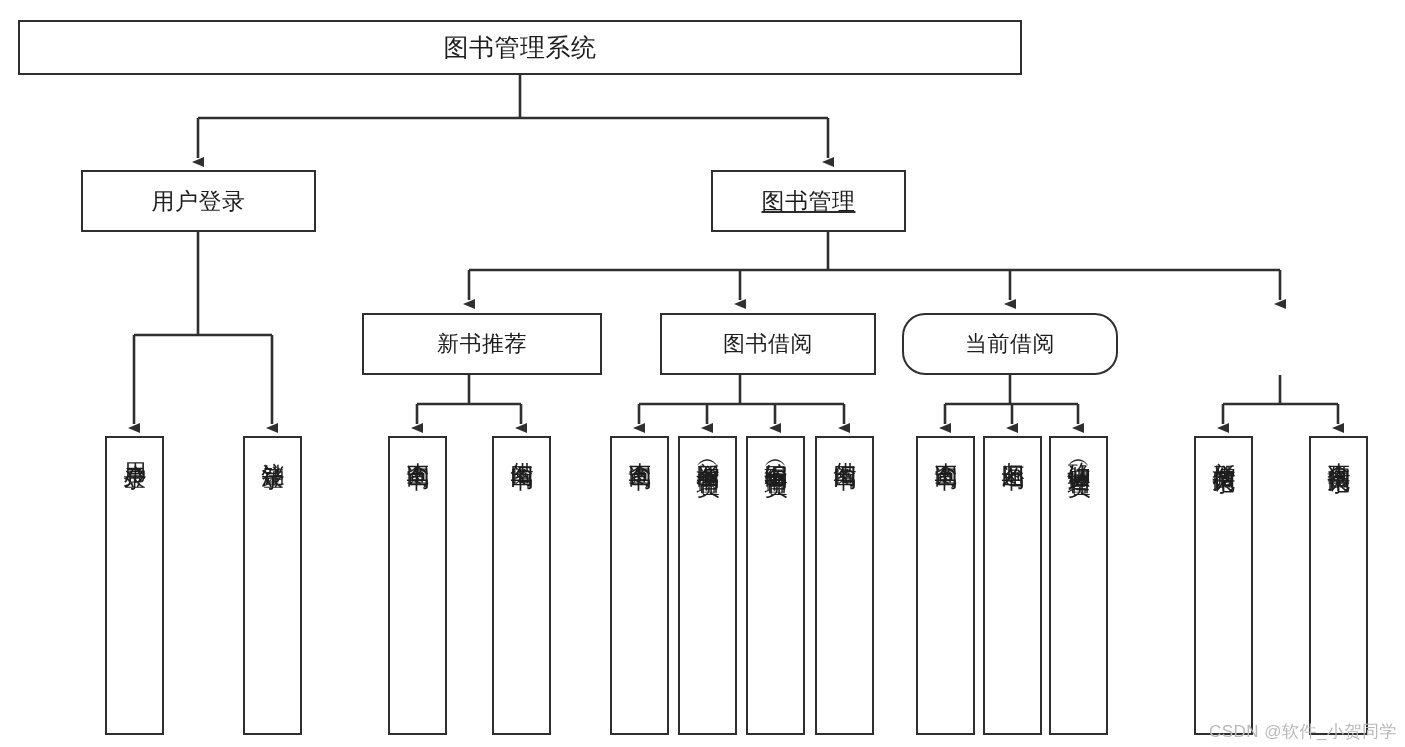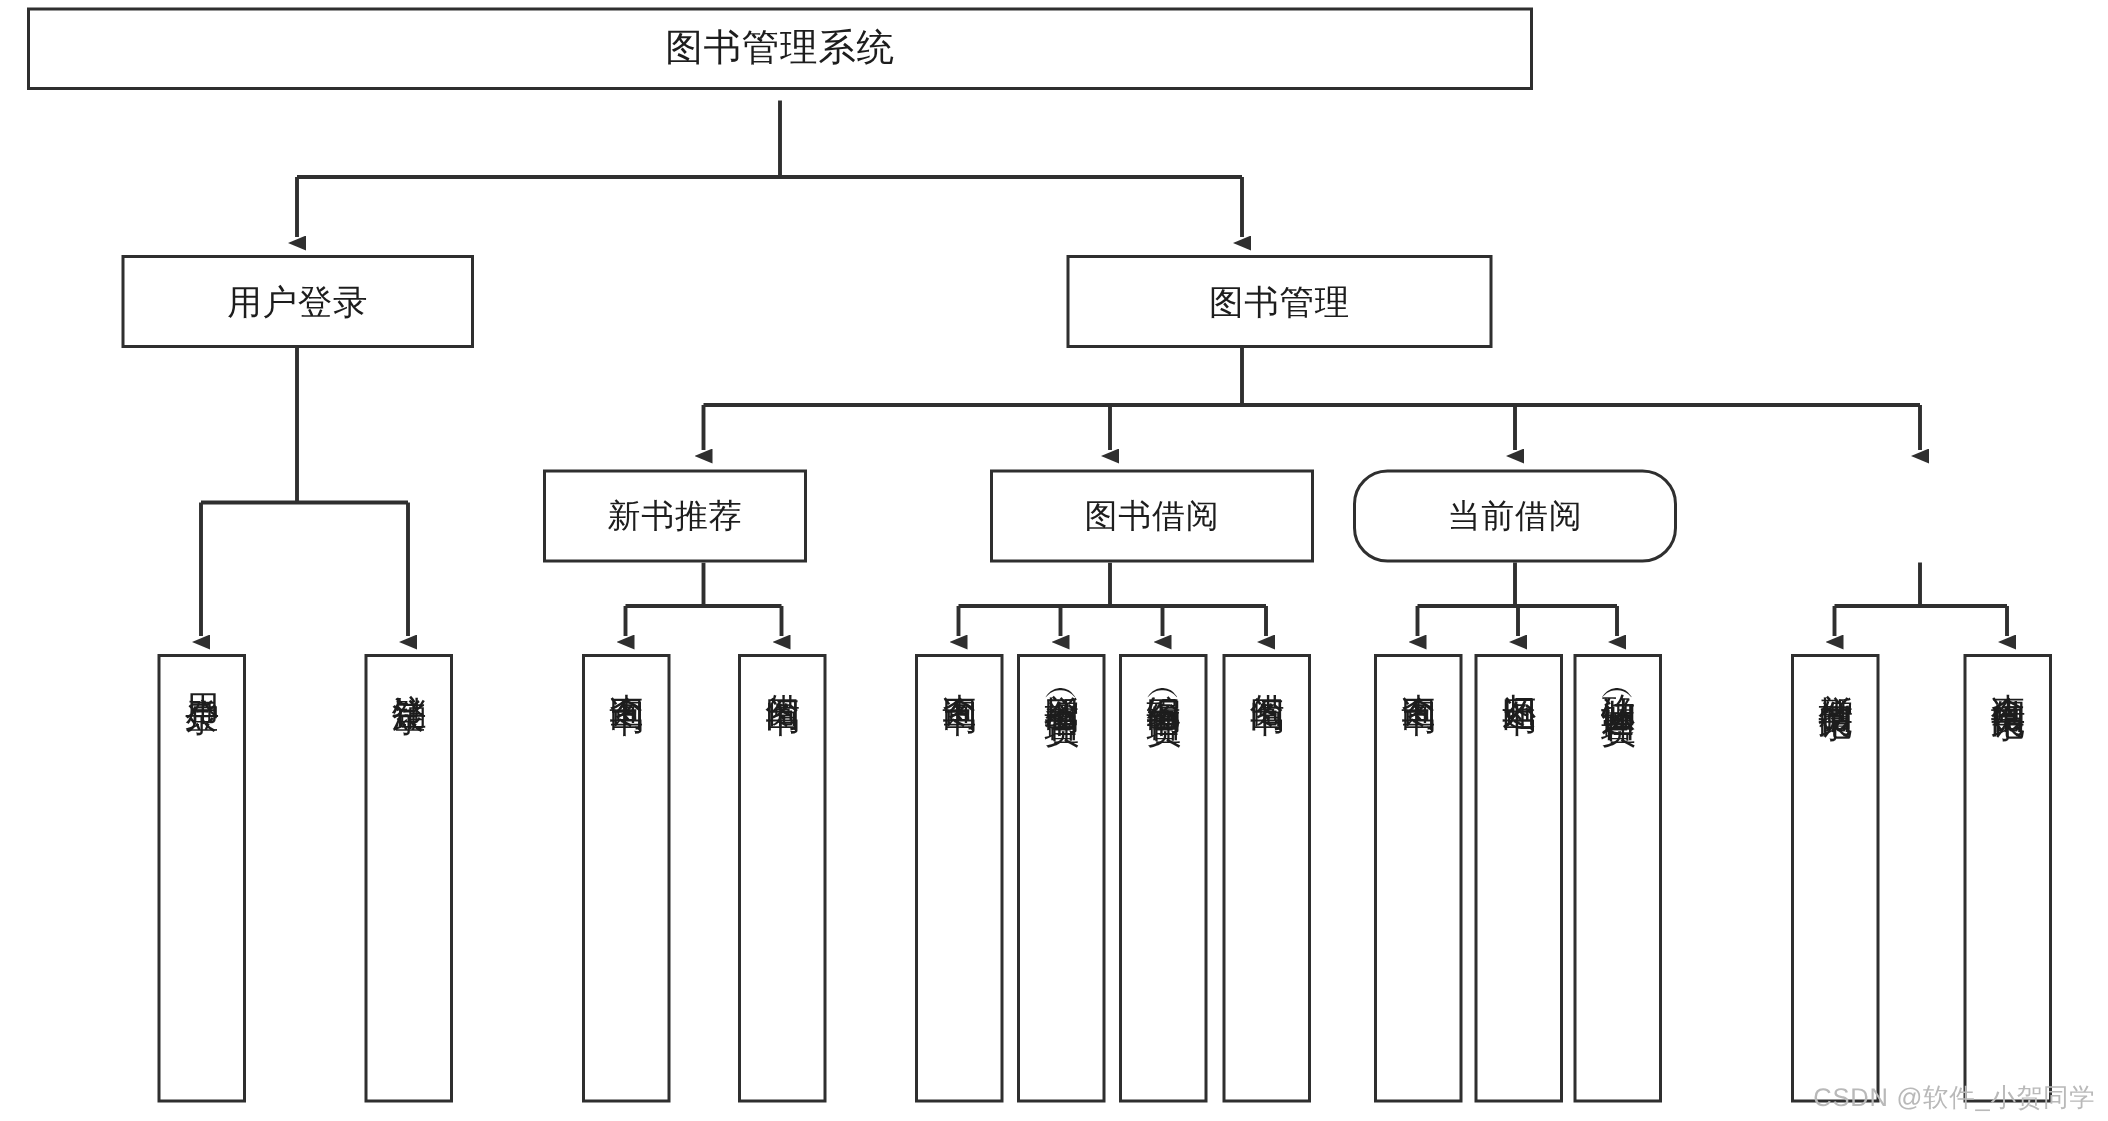--- a/index.html
+++ b/index.html
@@ -103,32 +103,32 @@
       <path d="M1012,404 L1012,424" marker-end="url(#arrow)"></path>
       <path d="M1078,404 L1078,424" marker-end="url(#arrow)"></path>
 
       <path d="M1280,375 L1280,404"></path>
       <path d="M1223,404 L1338,404"></path>
       <path d="M1223,404 L1223,424" marker-end="url(#arrow)"></path>
       <path d="M1338,404 L1338,424" marker-end="url(#arrow)"></path>
     </g>
   </svg>
 
-  <div class="node root" style="left:18px;top:5px;width:1004px;height:55px;">
+  <div class="node root" style="left:18px;top:20px;width:1004px;height:55px;">
     <span class="label">图书管理系统</span>
   </div>
 
   <div class="node lvl1" style="left:81px;top:170px;width:235px;height:62px;">
     <span class="label">用户登录</span>
   </div>
-  <div class="node lvl1" style="left:711px;top:170px;width:284px;height:62px;">
+  <div class="node lvl1" style="left:711px;top:170px;width:195px;height:62px;text-decoration:underline;">
     <span class="label">图书管理</span>
   </div>
 
-  <div class="node lvl2" style="left:362px;top:313px;width:176px;height:62px;justify-content:center;">
+  <div class="node lvl2" style="left:362px;top:313px;width:240px;height:62px;justify-content:center;">
     <span class="label">新书推荐</span>
   </div>
   <div class="node lvl2" style="left:632px;top:313px;width:216px;height:62px;margin-left:28px;">
     <span class="label">图书借阅</span>
   </div>
   <div class="node lvl2" style="left:902px;top:313px;width:216px;height:62px;border-radius:23px;">
     <span class="label">当前借阅</span>
   </div>
 
   <div class="node leaf" style="left:105px;top:436px;width:59px;height:299px;">

